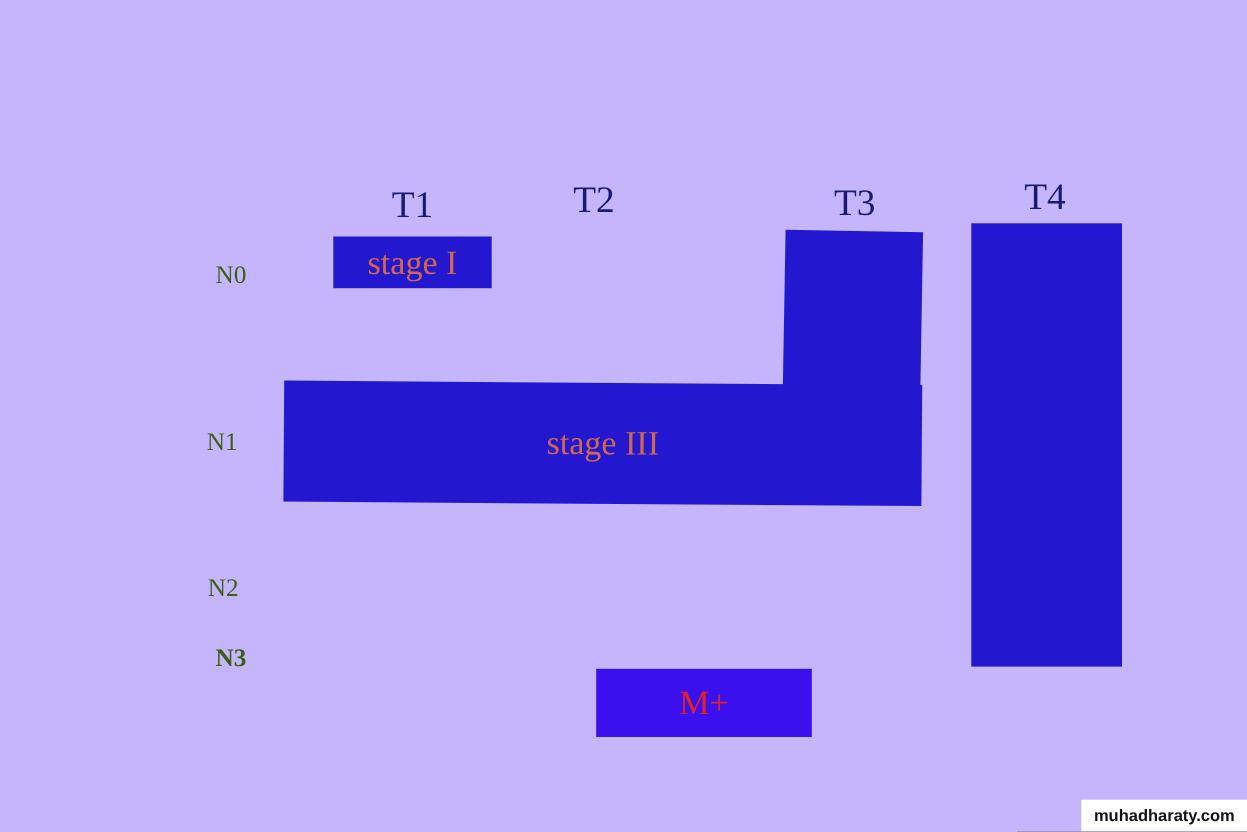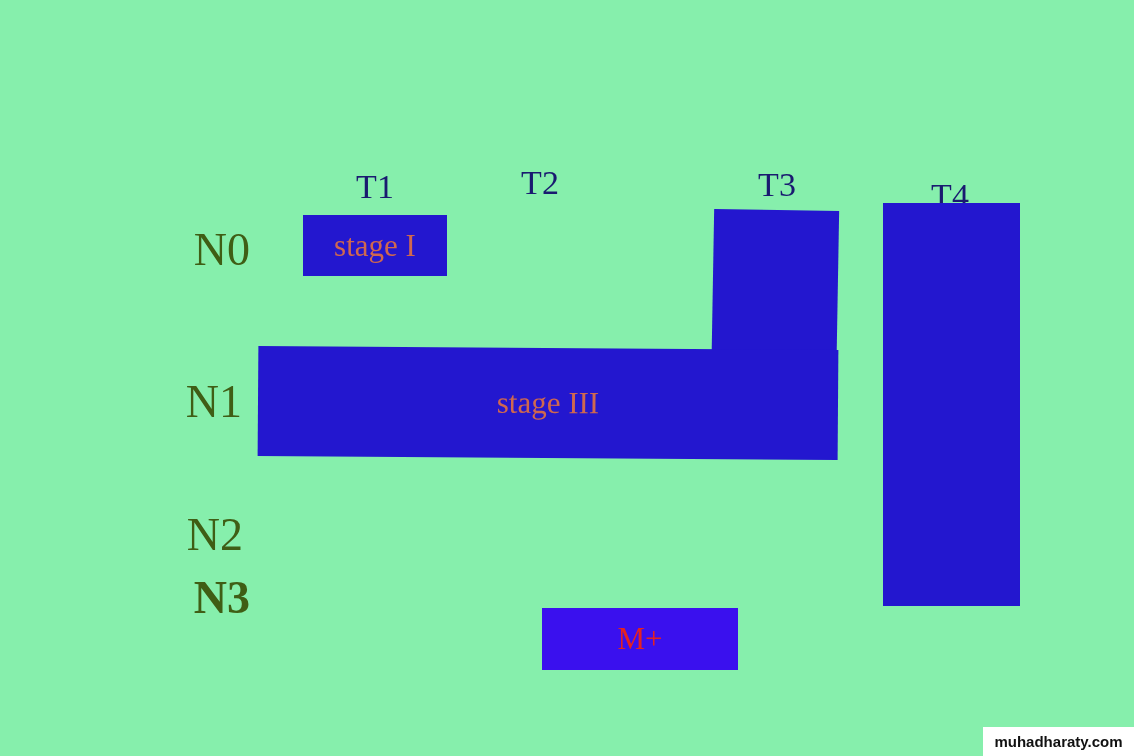--- a/index.html
+++ b/index.html
@@ -5,54 +5,54 @@
   html, body {
     margin: 0;
     padding: 0;
     background: #888;
     font-family: "Liberation Serif", serif;
   }
   .canvas {
     position: relative;
     width: 1134px;
     height: 756px;
-    background: #86efac;
+    background: #c4b5fd;
     overflow: hidden;
   }
   
   .col-label {
     position: absolute;
     width: 80px;
     text-align: center;
     font-size: 34px;
     color: #1a1a70;
     line-height: 38px;
   }
   .row-label {
     position: absolute;
     width: 80px;
-    text-align: right;
-    font-size: 46px;
+    text-align: center;
+    font-size: 23px;
     color: #3f5e15;
     line-height: 38px;
   }
   
   .bar {
     position: absolute;
     background: #2317cf;
     display: flex;
     align-items: center;
     justify-content: center;
   }
   .stage-text {
     font-size: 31px;
     color: #cf684f;
     white-space: nowrap;
   }
-  #stage1-box { left: 303px; top: 215px; width: 144px; height: 61px; }
+  #stage1-box { left: 303px; top: 215px; width: 144px; height: 47px; }
   #stage2-box { left: 472px; top: 217px; width: 133px; height: 61px; }
   #t3-bar     { left: 712px; top: 210px; width: 125px; height: 248px; transform: rotate(1deg); }
   #stage3-bar { left: 258px; top: 348px; width: 580px; height: 110px; transform: rotate(0.4deg); }
   #t4-bar     { left: 883px; top: 203px; width: 137px; height: 403px; }
   #stage4-bar { left: 246px; top: 513px; width: 774px; height: 93px; }
   #stage4-bar .stage-text { margin-left: 42px; }
   #mplus-box  {
     left: 542px; top: 608px; width: 196px; height: 62px;
     background: #3a10ee;
   }
@@ -75,21 +75,21 @@
   }
 </style>
 </head>
 <body>
 
 <div class="canvas">
 
   <div class="col-label" style="left:335px; top:168px;">T1</div>
   <div class="col-label" style="left:500px; top:164px;text-align:center;">T2</div>
   <div class="col-label" style="left:737px; top:166px;">T3</div>
-  <div class="col-label" style="left:910px; top:177px;">T4</div>
+  <div class="col-label" style="left:910px; top:161px;">T4</div>
 
   <div class="row-label" style="left:170px; top:231px;">N0</div>
   <div class="row-label" style="left:162px; top:383px;">N1</div>
   <div class="row-label" style="left:163px; top:516px;">N2</div>
   <div class="row-label" style="left:170px; top:579px;font-weight:bold;">N3</div>
 
   <div class="bar" id="stage1-box">
     <span class="stage-text">stage I</span>
   </div>
 

